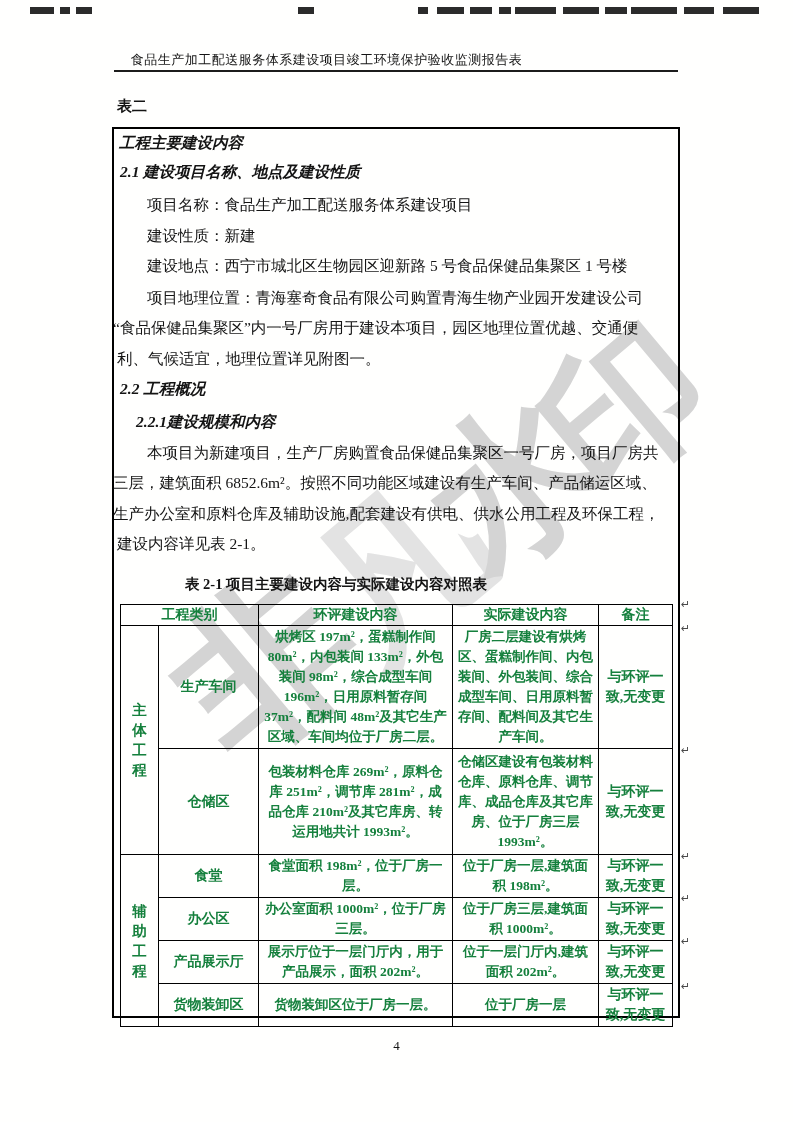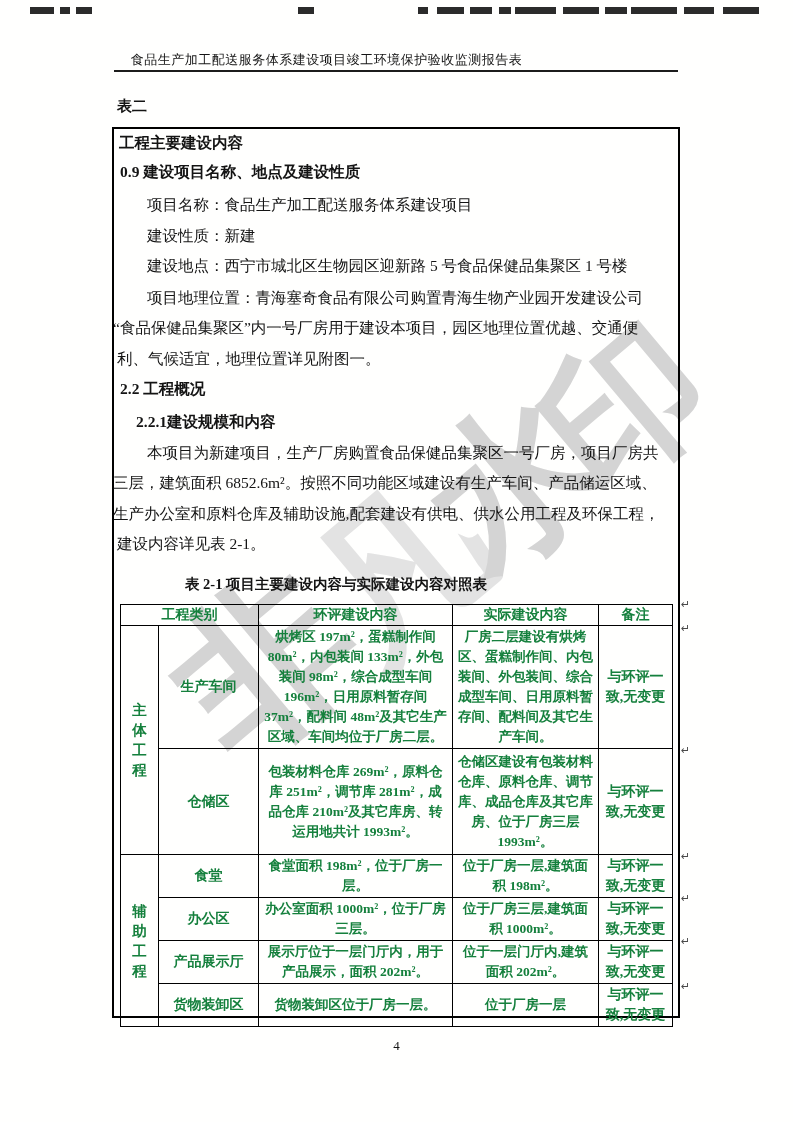--- a/index.html
+++ b/index.html
@@ -17,21 +17,21 @@
   
   .main-box{top:127px;left:112px;width:564px;height:887px;border:2px solid #000;z-index:1;}
   
   .wm{position:absolute;z-index:0;color:#d4d4d4;font-weight:bold;transform:rotate(-40deg);
       font-family:"Liberation Serif","DejaVu Serif",serif;line-height:1;}
   .wm1{top:578px;left:180px;font-size:172px;}
   .wm2{top:488px;left:318px;font-size:168px;color:#e3e3e3;}
   .wm3{top:402px;left:432px;font-size:164px;}
   .wm4{top:330px;left:548px;font-size:156px;}
   
-  .h-bold{font-weight:bold;font-size:15.5px;white-space:nowrap;z-index:2;}
+  .h-bold{font-weight:bold;font-size:15.5px;white-space:nowrap;z-index:2;font-style:italic;}
   .bl{font-size:15.5px;white-space:nowrap;z-index:2;}
   .caption{top:575px;left:112px;width:448px;text-align:center;font-weight:bold;font-size:14.5px;z-index:2;}
   
   table.cmp{position:absolute;top:604px;left:120px;width:552px;border-collapse:collapse;
     table-layout:fixed;z-index:2;background:transparent;font-size:13.5px;color:#15803d;font-weight:bold;}
   table.cmp td{border:1px solid #000;padding:1px 4px;text-align:center;vertical-align:middle;line-height:20px;}
   table.cmp tr.hd td{height:19px;font-size:14px;padding:0 2px;}
   tr.r1{height:121px;} tr.r2{height:106px;} tr.r3{height:40px;} tr.r4{height:41px;} tr.r5{height:43px;} tr.r6{height:36px;padding-left:36px;}
   td.cat{white-space:pre-line;line-height:34px;font-size:14.5px;padding:0;}
   td.area{font-size:14px;}
@@ -71,21 +71,21 @@
   </div>
 
   <div class="abs doc-header">食品生产加工配送服务体系建设项目竣工环境保护验收监测报告表</div>
   <div class="abs header-rule"></div>
 
   <div class="abs table-label">表二</div>
 
   <div class="abs main-box"></div>
 
   <div class="abs h-bold" style="top:133px;left:119px;">工程主要建设内容</div>
-  <div class="abs h-bold" style="top:162px;left:120px;">0.9  建设项目名称、地点及建设性质</div>
+  <div class="abs h-bold" style="top:162px;left:120px;">2.1  建设项目名称、地点及建设性质</div>
 
   <div class="abs bl" style="top:195px;left:147px;">项目名称：食品生产加工配送服务体系建设项目</div>
   <div class="abs bl" style="top:226px;left:147px;">建设性质：新建</div>
   <div class="abs bl" style="top:256px;left:147px;">建设地点：西宁市城北区生物园区迎新路 5 号食品保健品集聚区 1 号楼</div>
   <div class="abs bl" style="top:288px;left:147px;">项目地理位置：青海塞奇食品有限公司购置青海生物产业园开发建设公司</div>
   <div class="abs bl" style="top:318px;left:113px;">“食品保健品集聚区”内一号厂房用于建设本项目，园区地理位置优越、交通便</div>
   <div class="abs bl" style="top:349px;left:117px;">利、气候适宜，地理位置详见附图一。</div>
 
   <div class="abs h-bold" style="top:379px;left:120px;">2.2  工程概况</div>
   <div class="abs h-bold" style="top:412px;left:136px;">2.2.1建设规模和内容</div>

